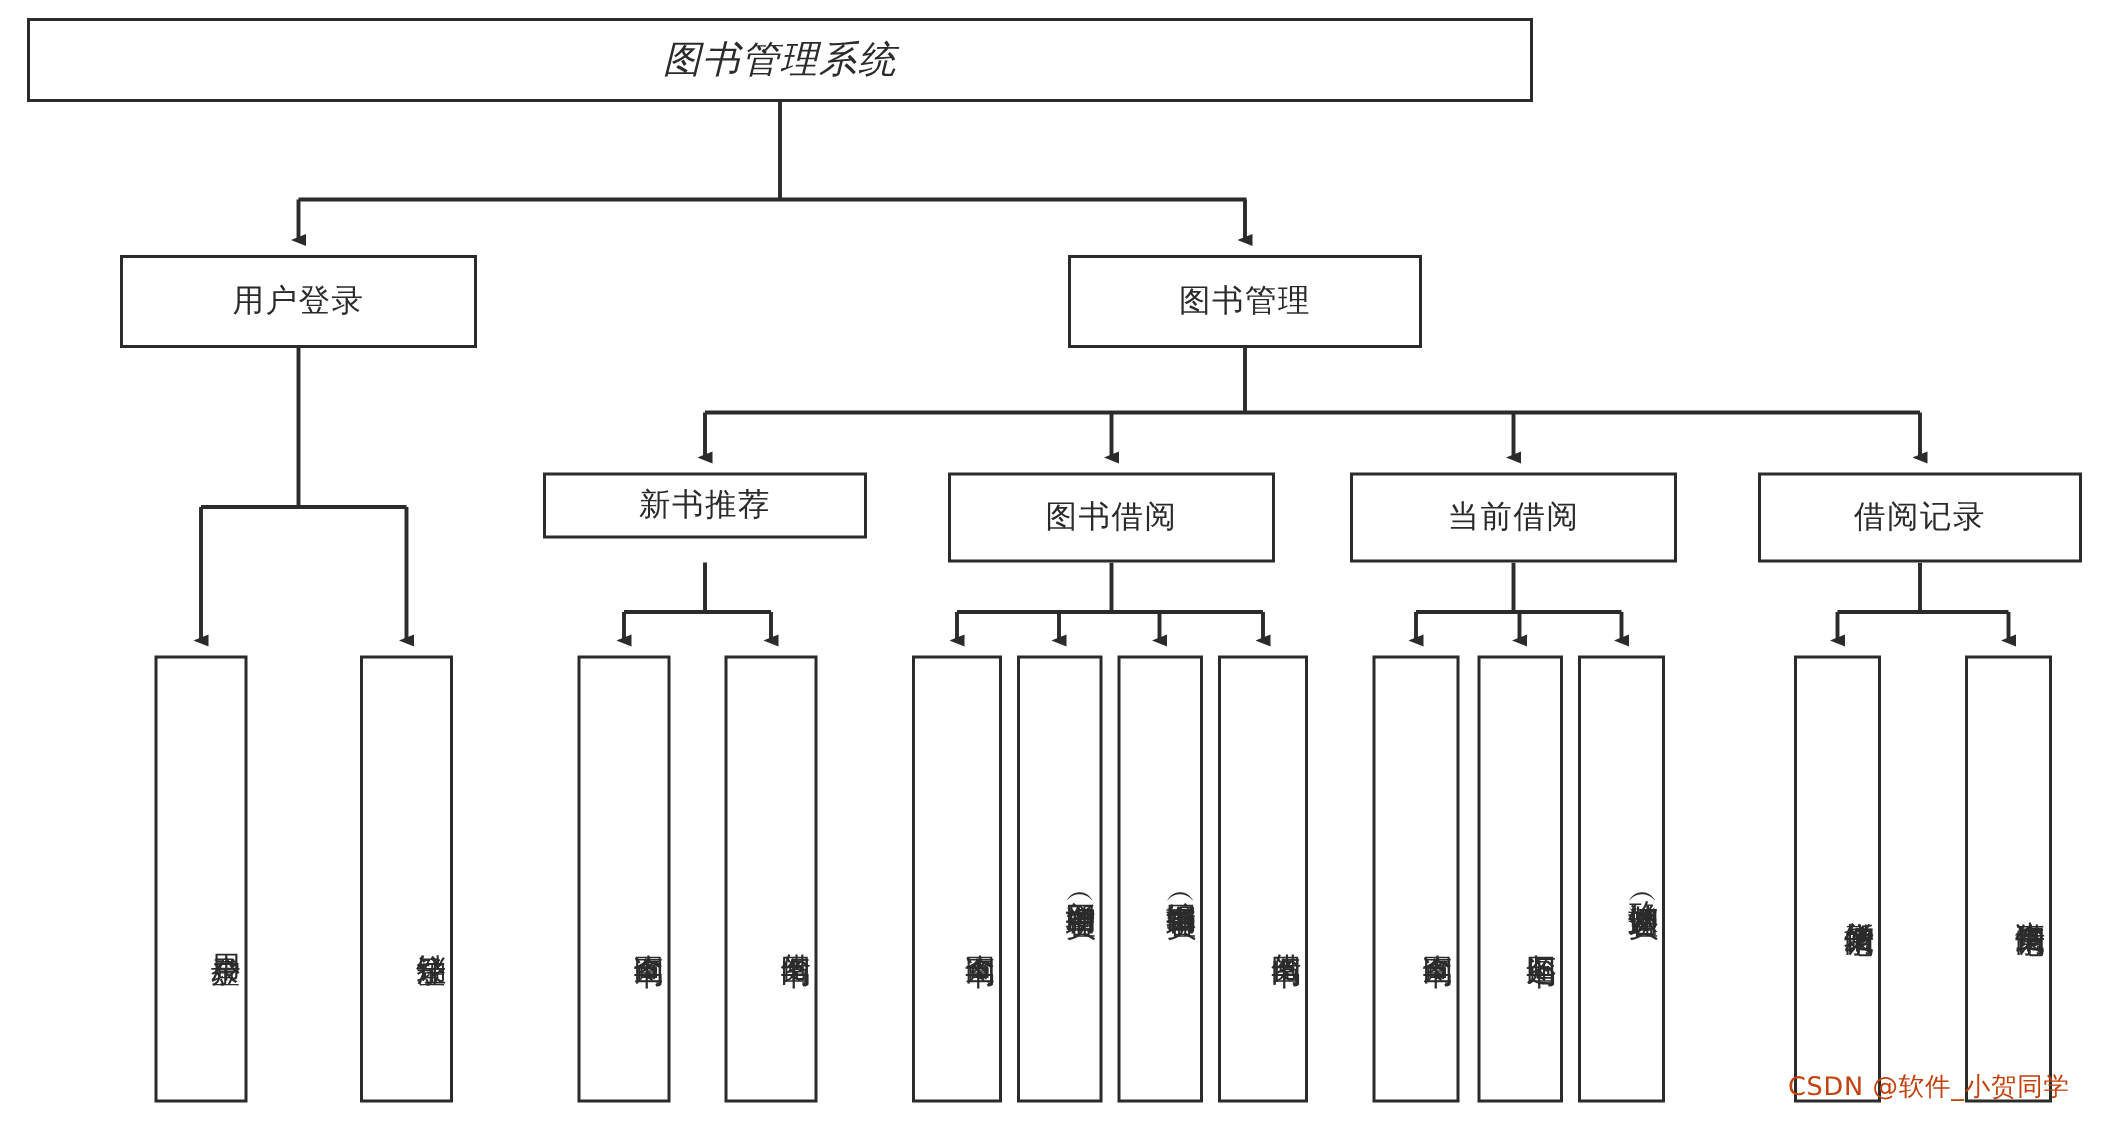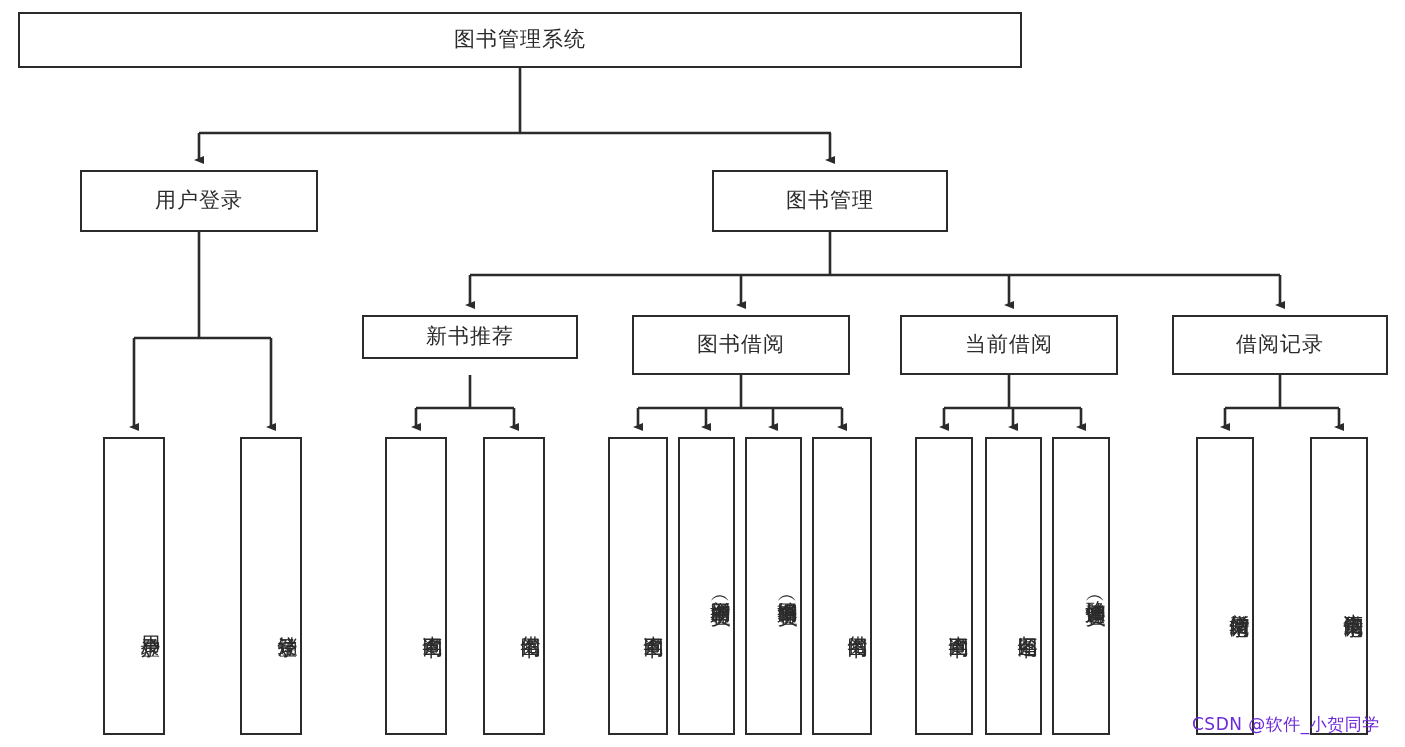--- a/index.html
+++ b/index.html
@@ -34,41 +34,42 @@
     align-items: center;
     justify-content: center;
     text-align: center;
   }
   .node.horiz {
     font-size: 21px;
     letter-spacing: 1px;
     line-height: 1.2;
   }
   .node.root {
-    font-size: 21px;
+    font-size: 25px;
     border-width: 2px;
+    font-style: italic;
   }
   .node.vert {
     writing-mode: vertical-rl;
     text-orientation: upright;
     font-size: 20px;
     line-height: 1.28;
     letter-spacing: 1px;
     align-items: flex-start;
     justify-content: center;
     padding-top: 10px;
     white-space: normal;
   }
   .node.vert.topalign {
     padding-top: 6px;
   }
   .watermark {
     position: absolute;
     font-size: 17px;
-    color: #6d28d9;
+    color: #c2410c;
     letter-spacing: 0.5px;
     white-space: nowrap;
     pointer-events: none;
   }
 </style>
 </head>
 <body>
 
 <div id="canvas">
 

